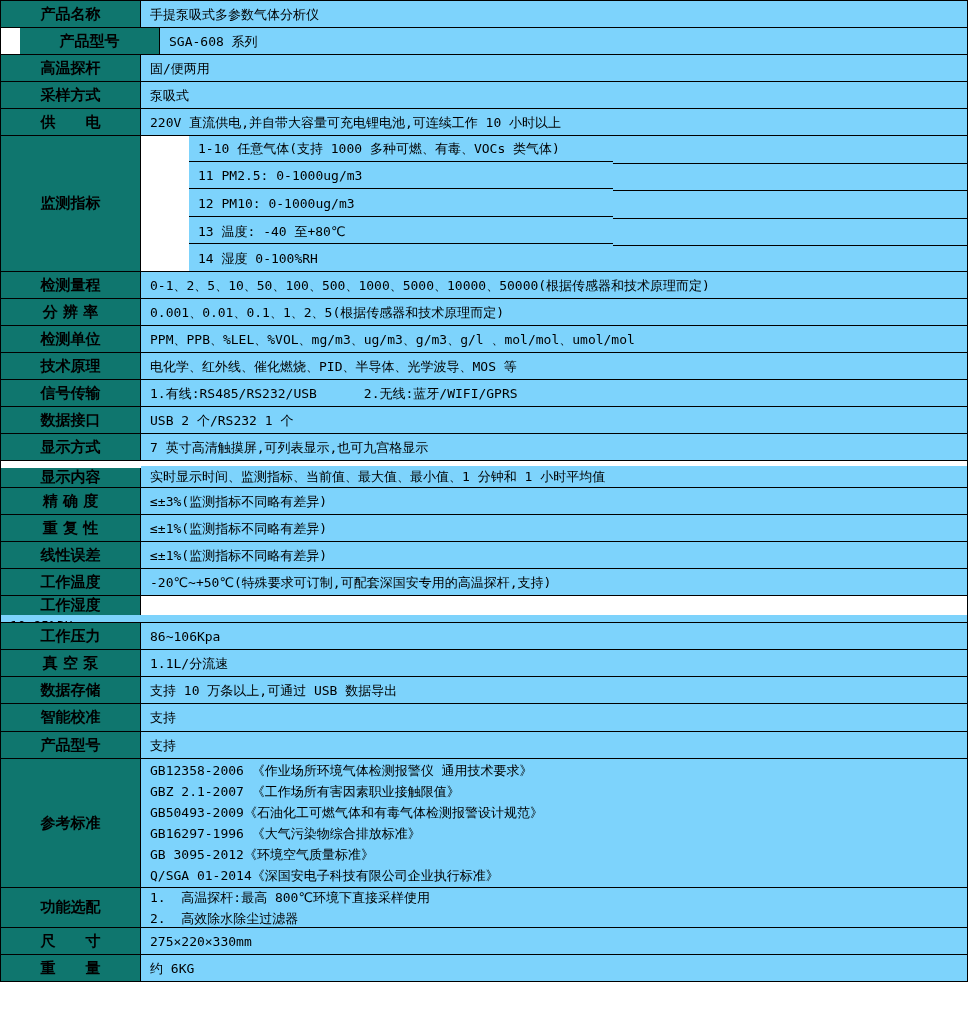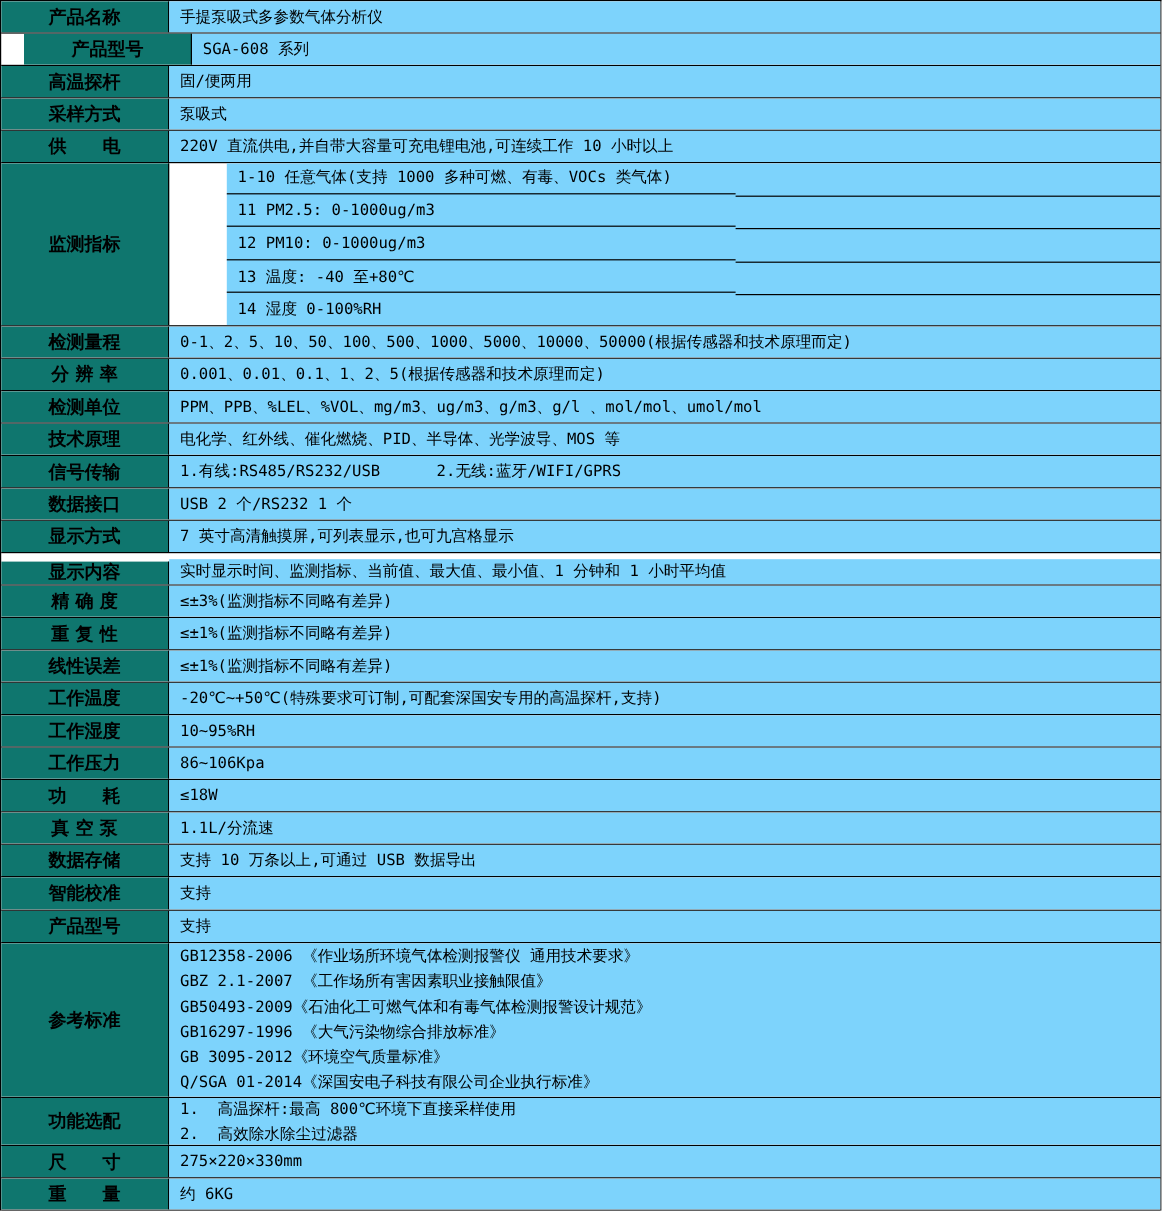--- a/index.html
+++ b/index.html
@@ -213,40 +213,34 @@
       </div>
   </div>
 
   <div class="row" style="height: 27px;">
     <div class="label-cell">工作温度</div>
     <div class="value-cell">
         <div class="value-line">-20℃~+50℃(特殊要求可订制,可配套深国安专用的高温探杆,支持)</div>
       </div>
   </div>
 
-  <div class="row" style="height: 27px;">
+  <div class="row" style="height: 27px; flex-direction: column;">
     <div class="label-cell">工作湿度</div>
     <div class="value-cell">
         <div class="value-line">10~95%RH</div>
       </div>
   </div>
 
   <div class="row" style="height: 27px;">
     <div class="label-cell">工作压力</div>
     <div class="value-cell">
         <div class="value-line">86~106Kpa</div>
       </div>
   </div>
 
-  <div class="row" style="height: 27px;">
-    <div class="label-cell">功　　耗</div>
-    <div class="value-cell">
-        <div class="value-line">≤18W</div>
-      </div>
-  </div>
 
   <div class="row" style="height: 27px;">
     <div class="label-cell">真 空 泵</div>
     <div class="value-cell">
         <div class="value-line">1.1L/分流速</div>
       </div>
   </div>
 
   <div class="row" style="height: 27px;">
     <div class="label-cell">数据存储</div>

